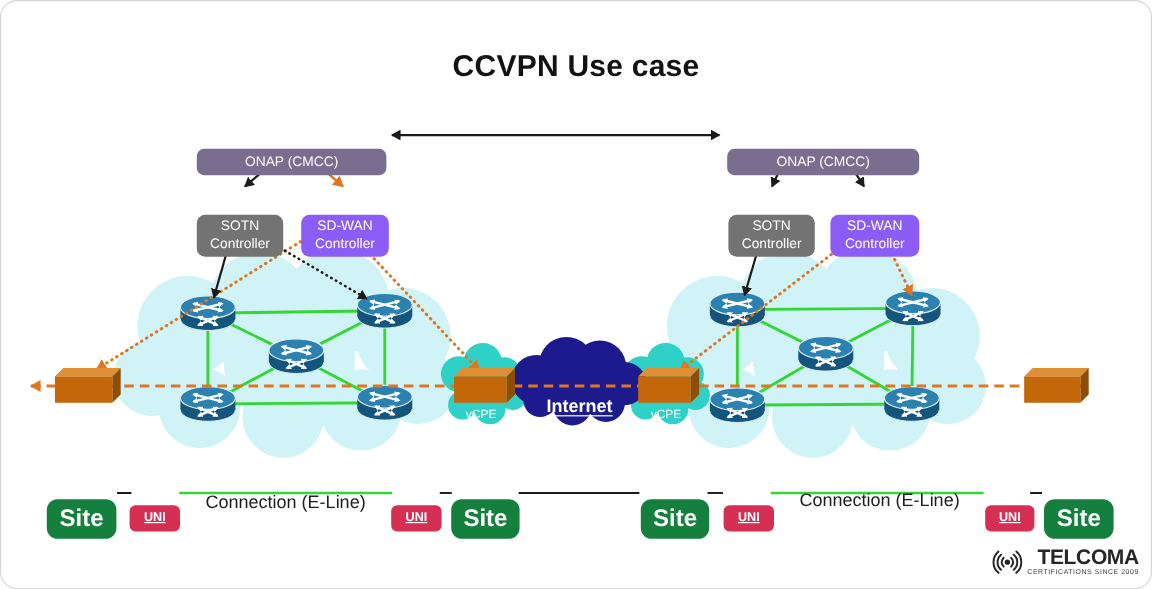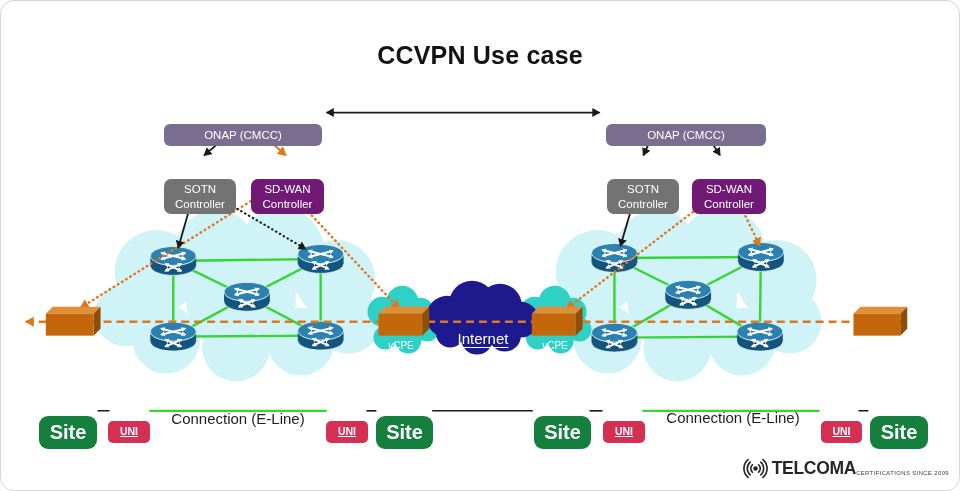--- a/index.html
+++ b/index.html
@@ -13,31 +13,31 @@
   .page-title{
     left:0;right:0;top:20px;text-align:center;
     font-size:25px;font-weight:700;color:#121212;letter-spacing:.2px;
   }
   .node{
     display:flex;align-items:center;justify-content:center;text-align:center;
     color:#ffffff;border-radius:7px;line-height:1.25;
   }
   .onap{background:#796d90;font-size:11.5px;border-radius:6px;}
   .sotn{background:#737373;font-size:11.5px;}
-  .sdwan{background:#701a75;font-size:11.5px;}
+  .sdwan{background:#8b5cf6;font-size:11.5px;}
   .site{background:#15803d;font-size:20px;font-weight:600;border-radius:9px;}
   .uni{background:#d52f54;font-size:10.5px;font-weight:700;border-radius:5px;text-decoration:underline;}
   .boxlabel{color:#ffffff;text-align:right;display:flex;align-items:center;justify-content:center;}
   .internet-label{
-    color:#ffffff;font-size:15px;font-weight:400;text-decoration:underline;
+    color:#ffffff;font-size:15px;font-weight:700;text-decoration:underline;
     text-underline-offset:3px;display:flex;align-items:center;justify-content:center;
   }
   .conn-label{width:200px;text-align:center;font-size:15px;color:#1e1e1e;}
   .logo{right:10px;bottom:8px;display:flex;align-items:center;gap:3px;}
-  .logo-text{display:flex;flex-direction:row;align-items:flex-end;line-height:1;}
+  .logo-text{display:flex;flex-direction:column;align-items:flex-end;line-height:1;}
   .logo-brand{font-size:17.5px;font-weight:800;color:#262626;letter-spacing:-0.3px;}
   .logo-tagline{font-size:5.8px;color:#3a3a3a;letter-spacing:.45px;margin-top:1px;}
 </style>
 </head>
 <body>
 
 <div id="canvas">
 
   <svg id="diagram-svg" viewBox="0 0 960 491">
     <defs>

